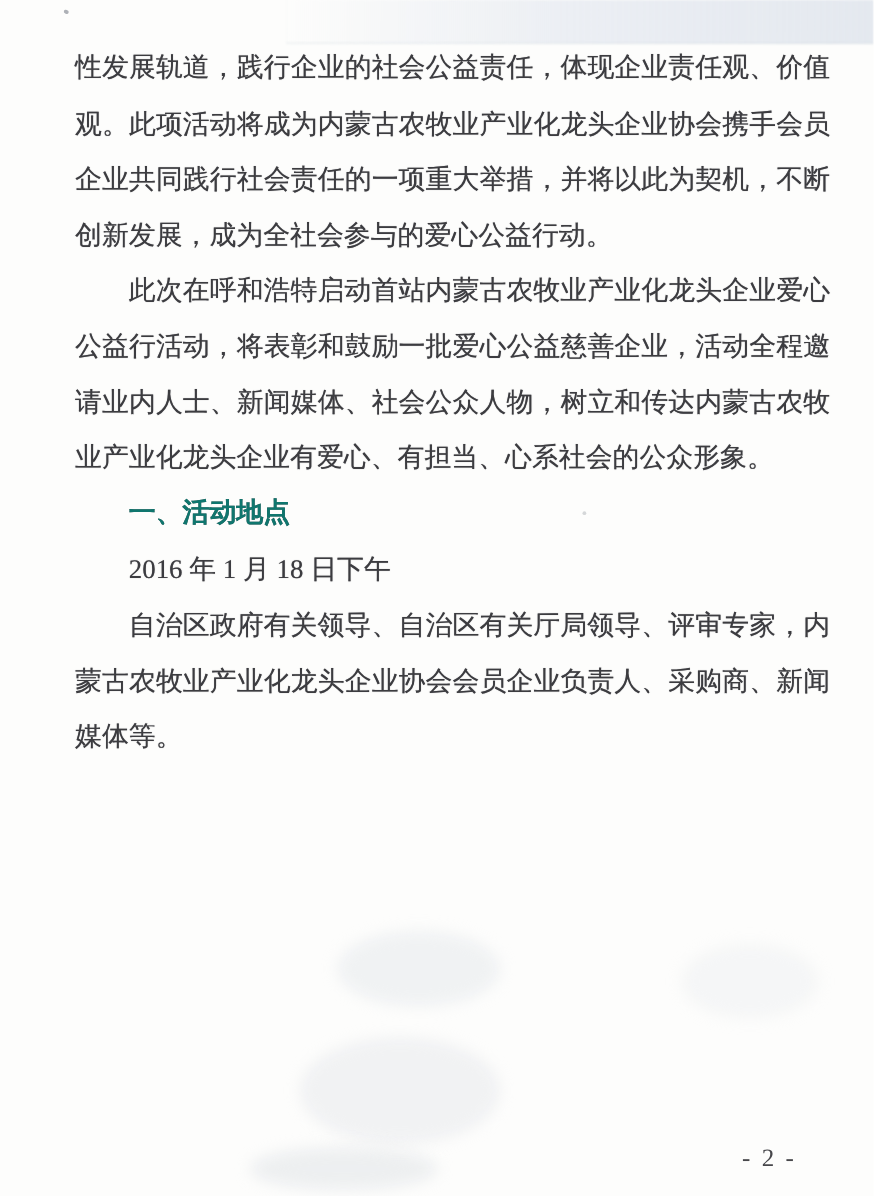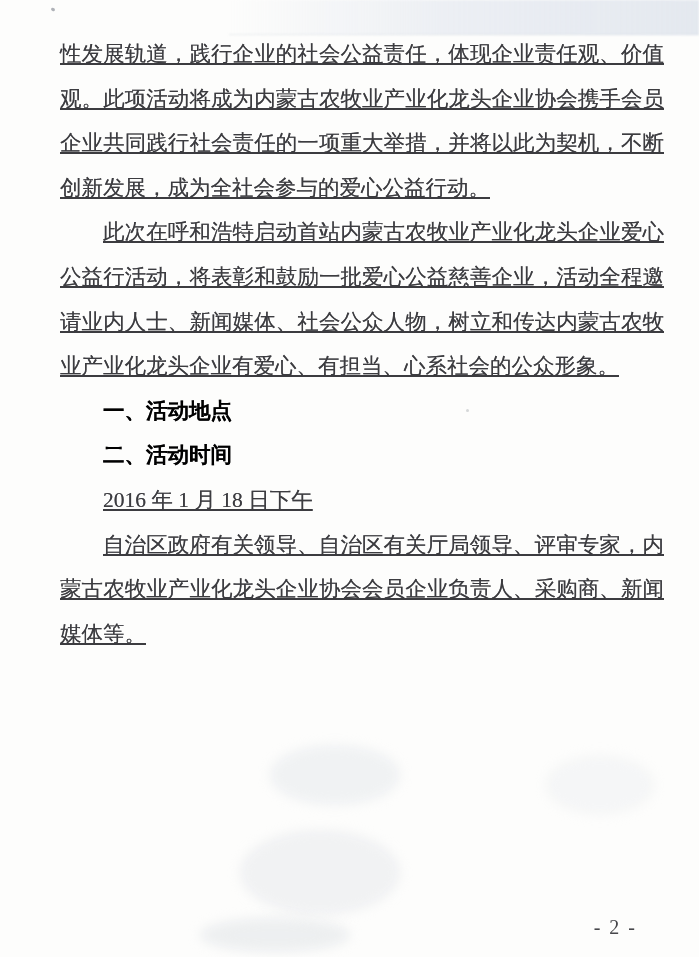--- a/index.html
+++ b/index.html
@@ -50,29 +50,28 @@
     line-height: 44.6px;
     color: #3c3c40;
     text-align: justify;
     text-shadow: 0 0 0.6px rgba(60,60,64,0.7);
   }
   .content p {
     margin: 0;
   }
   .body-para {
     text-indent: 2em;
-    text-decoration: underline;
   }
   .no-indent {
     text-indent: 0;
   }
   .heading {
     font-family: "DejaVu Sans", "Liberation Sans", sans-serif;
     font-weight: 700;
-    color: #000000;
+    color: #0f766e;
     text-indent: 2em;
     text-shadow: 0 0 0.5px rgba(45,45,49,0.8);
   }
   .page-number {
     position: absolute;
     right: 62px;
     bottom: 18px;
     font-size: 20px;
     letter-spacing: 2px;
     color: #47474b;
@@ -89,20 +88,19 @@
   <div class="smudge smudge-b"></div>
   <div class="smudge smudge-c"></div>
   <div class="smudge smudge-d"></div>
   <div class="speck speck-a"></div>
   <div class="speck speck-b"></div>
 
   <div class="content">
     <p class="body-para no-indent">性发展轨道，践行企业的社会公益责任，体现企业责任观、价值观。此项活动将成为内蒙古农牧业产业化龙头企业协会携手会员企业共同践行社会责任的一项重大举措，并将以此为契机，不断创新发展，成为全社会参与的爱心公益行动。</p>
     <p class="body-para">此次在呼和浩特启动首站内蒙古农牧业产业化龙头企业爱心公益行活动，将表彰和鼓励一批爱心公益慈善企业，活动全程邀请业内人士、新闻媒体、社会公众人物，树立和传达内蒙古农牧业产业化龙头企业有爱心、有担当、心系社会的公众形象。</p>
     <p class="heading">一、活动地点</p>
-    <p class="heading">二、活动时间</p>
     <p class="body-para">2016 年 1 月 18 日下午</p>
     <p class="body-para">自治区政府有关领导、自治区有关厅局领导、评审专家，内蒙古农牧业产业化龙头企业协会会员企业负责人、采购商、新闻媒体等。</p>
   </div>
 
   <div class="page-number">- 2 -</div>
 
 </div>
 
 </body></html>

